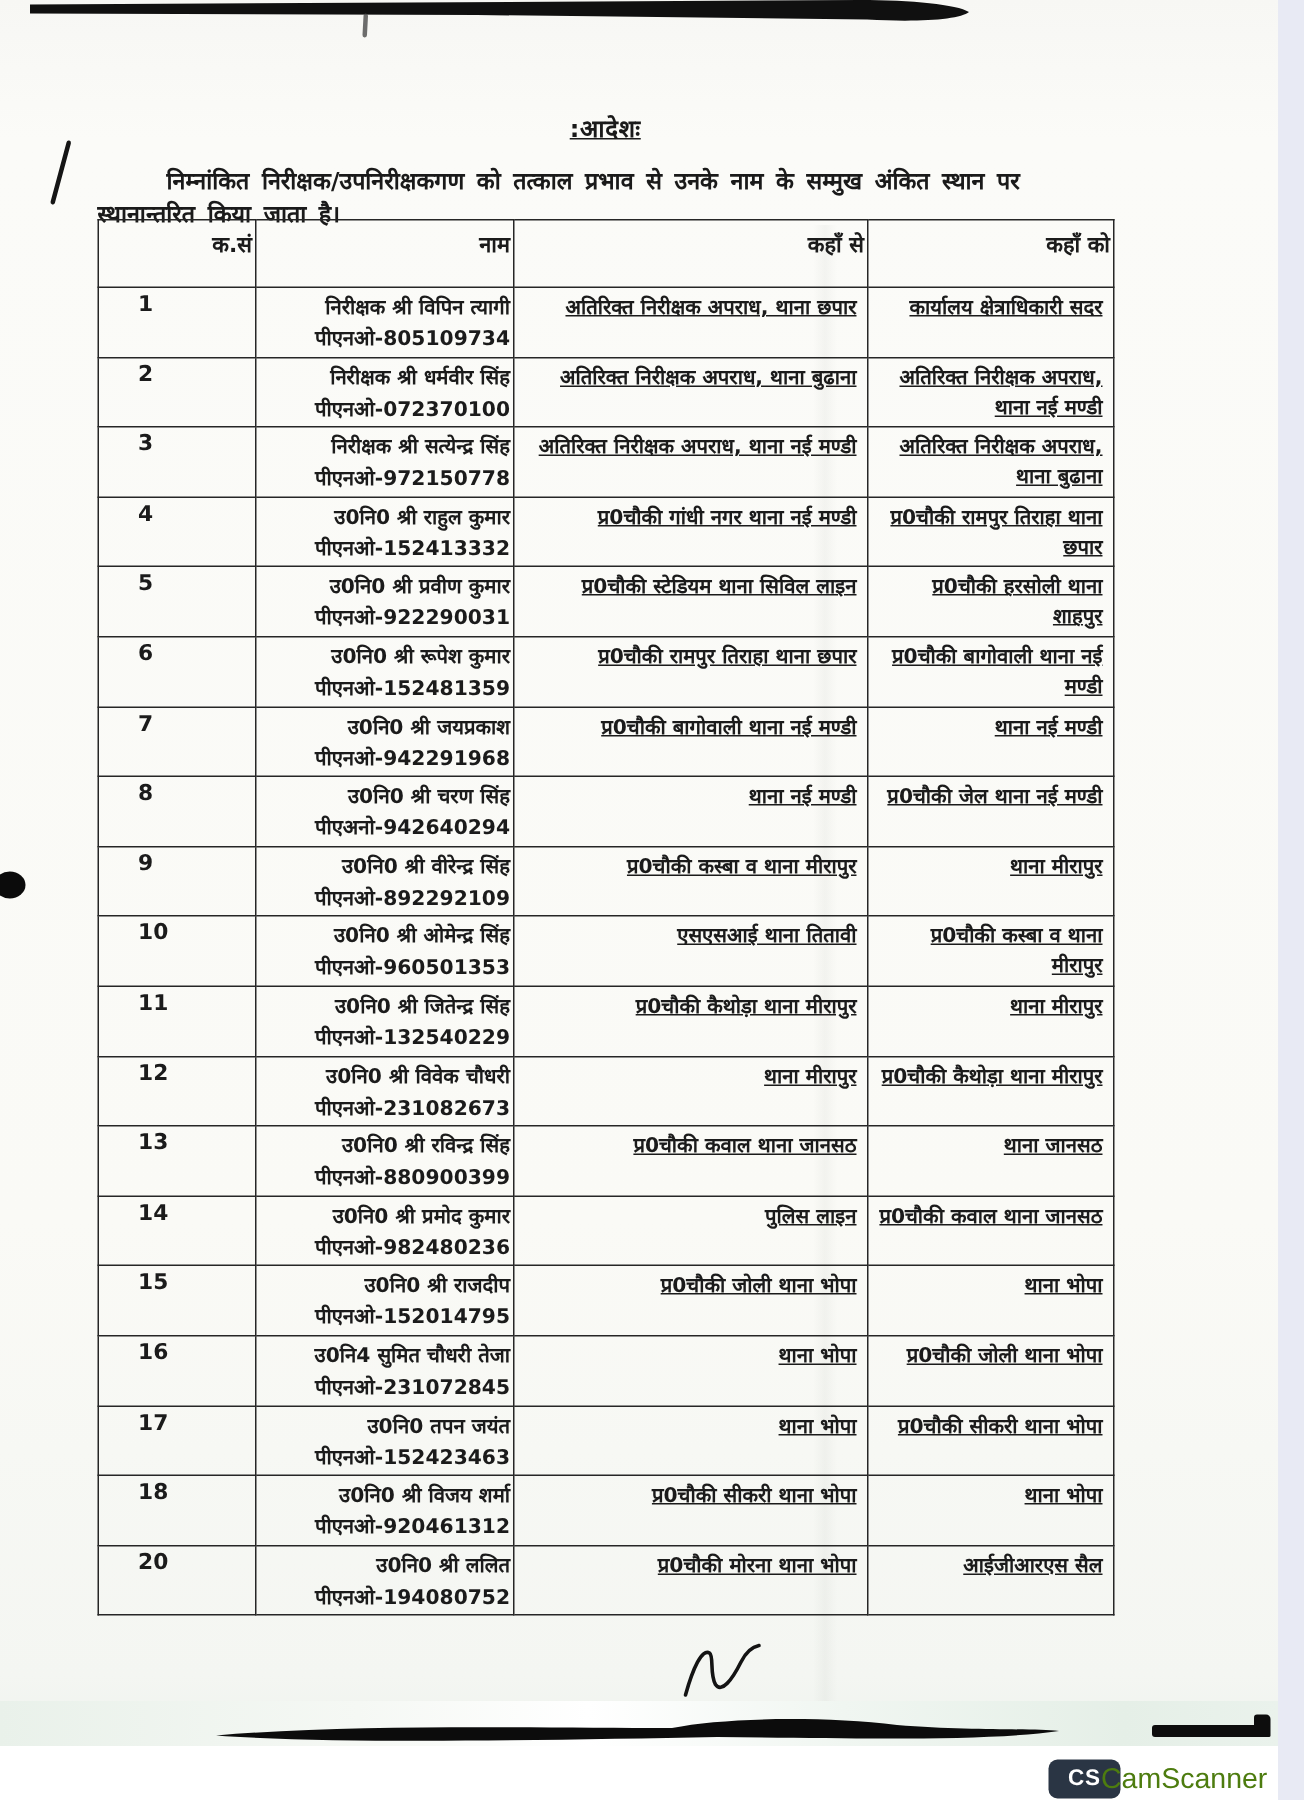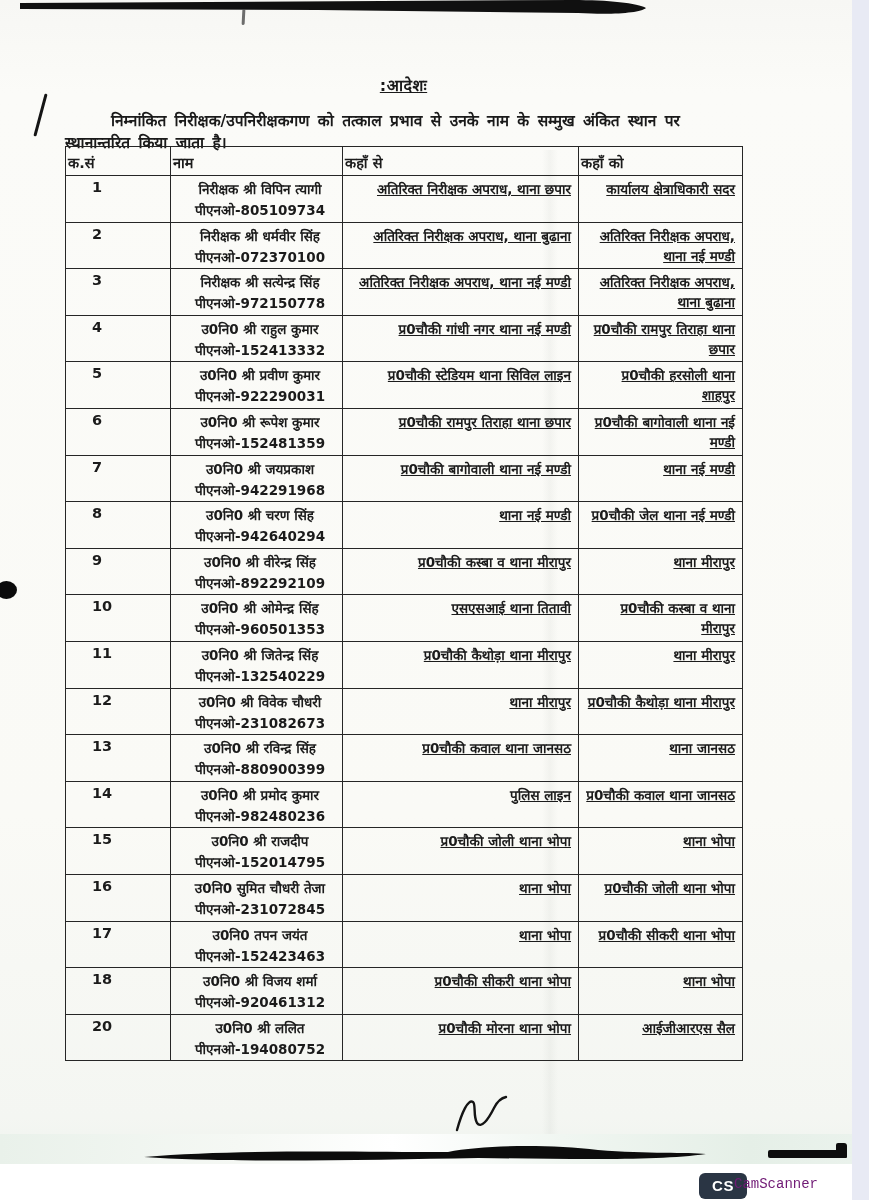--- a/index.html
+++ b/index.html
@@ -47,26 +47,26 @@
   .intro .l1{padding-left:46px;}
   table.transfer{
     position:absolute;left:65px;top:146px;width:677px;
     border-collapse:collapse;table-layout:fixed;
   }
   table.transfer th,table.transfer td{
     border:1.6px solid #262626;vertical-align:top;
     font-weight:bold;color:#1b1b1b;overflow:hidden;
   }
   table.transfer th{
-    height:26px;font-size:14.5px;text-align:left;padding:2px 2px 0;
+    height:26px;font-size:14.5px;text-align:right;padding:2px 2px 16px;
     vertical-align:middle;font-weight:bold;
   }
   table.transfer tbody tr{height:46.6px;}
   td.c-sno{font-size:14.5px;padding:3px 0 0 26px;text-align:left;}
-  td.c-name{font-size:13.5px;line-height:21px;padding:3px 2px 0 9px;text-align:center;}
+  td.c-name{font-size:13.5px;line-height:21px;padding:3px 2px 0 9px;text-align:right;}
   td.c-from,td.c-to{font-size:13.5px;line-height:20px;padding:3px 7px 0;text-align:right;text-decoration:underline;}
   
   .squiggle{position:absolute;left:452px;top:1094px;}
   
   .green-band{
     position:absolute;left:0;top:1134px;width:852px;height:30px;
     background:linear-gradient(90deg,#e9f1ea 0%,#f5f8f4 28%,#ffffff 46%,#f0f6f1 66%,#e5efe7 88%,#eaf2ec 100%);
   }
   .bottom-bar-svg{position:absolute;left:138px;top:1142px;}
   .bar-right{
@@ -82,21 +82,21 @@
     position:absolute;left:0;top:1164px;width:852px;height:36px;background:#ffffff;
   }
   .cs-badge{
     position:absolute;left:699px;top:1173px;width:48px;height:26px;
     background:#2a3544;border-radius:6px;color:#fff;
     font-size:15px;font-weight:bold;text-align:center;line-height:26px;
     font-family:"Liberation Sans",sans-serif;letter-spacing:.5px;
   }
   .cs-label{
     position:absolute;left:734px;top:1176px;
-    font-family:Liberation Mono, monospace;font-size:14px;color:#701a75;
+    font-family:Liberation Sans, sans-serif;font-size:19px;color:#4d7c0f;
   }
 </style>
 </head>
 <body>
 
 <div class="paper"></div>
 
 <svg class="top-bar-svg" width="632" height="18" viewBox="0 0 632 18">
   <path d="M2,3 L555,0 C590,0 620,3 628,8 C622,13 595,15 560,13 L300,10 L2,9 Z" fill="#101010"></path>
 </svg>
@@ -275,21 +275,21 @@
       <div class="j-name">उ0नि0 श्री राजदीप</div>
       <div class="j-pno">पीएनओ-152014795</div>
     </td>
     <td class="c-from">प्र0चौकी जोली थाना भोपा</td>
     <td class="c-to">थाना भोपा</td>
   </tr>
 
   <tr>
     <td class="c-sno">16</td>
     <td class="c-name">
-      <div class="j-name">उ0नि0 सुमित चौधरी तेजा</div>
+      <div class="j-name">उ0नि4 सुमित चौधरी तेजा</div>
       <div class="j-pno">पीएनओ-231072845</div>
     </td>
     <td class="c-from">थाना भोपा</td>
     <td class="c-to">प्र0चौकी जोली थाना भोपा</td>
   </tr>
 
   <tr>
     <td class="c-sno">17</td>
     <td class="c-name">
       <div class="j-name">उ0नि0 तपन जयंत</div>

